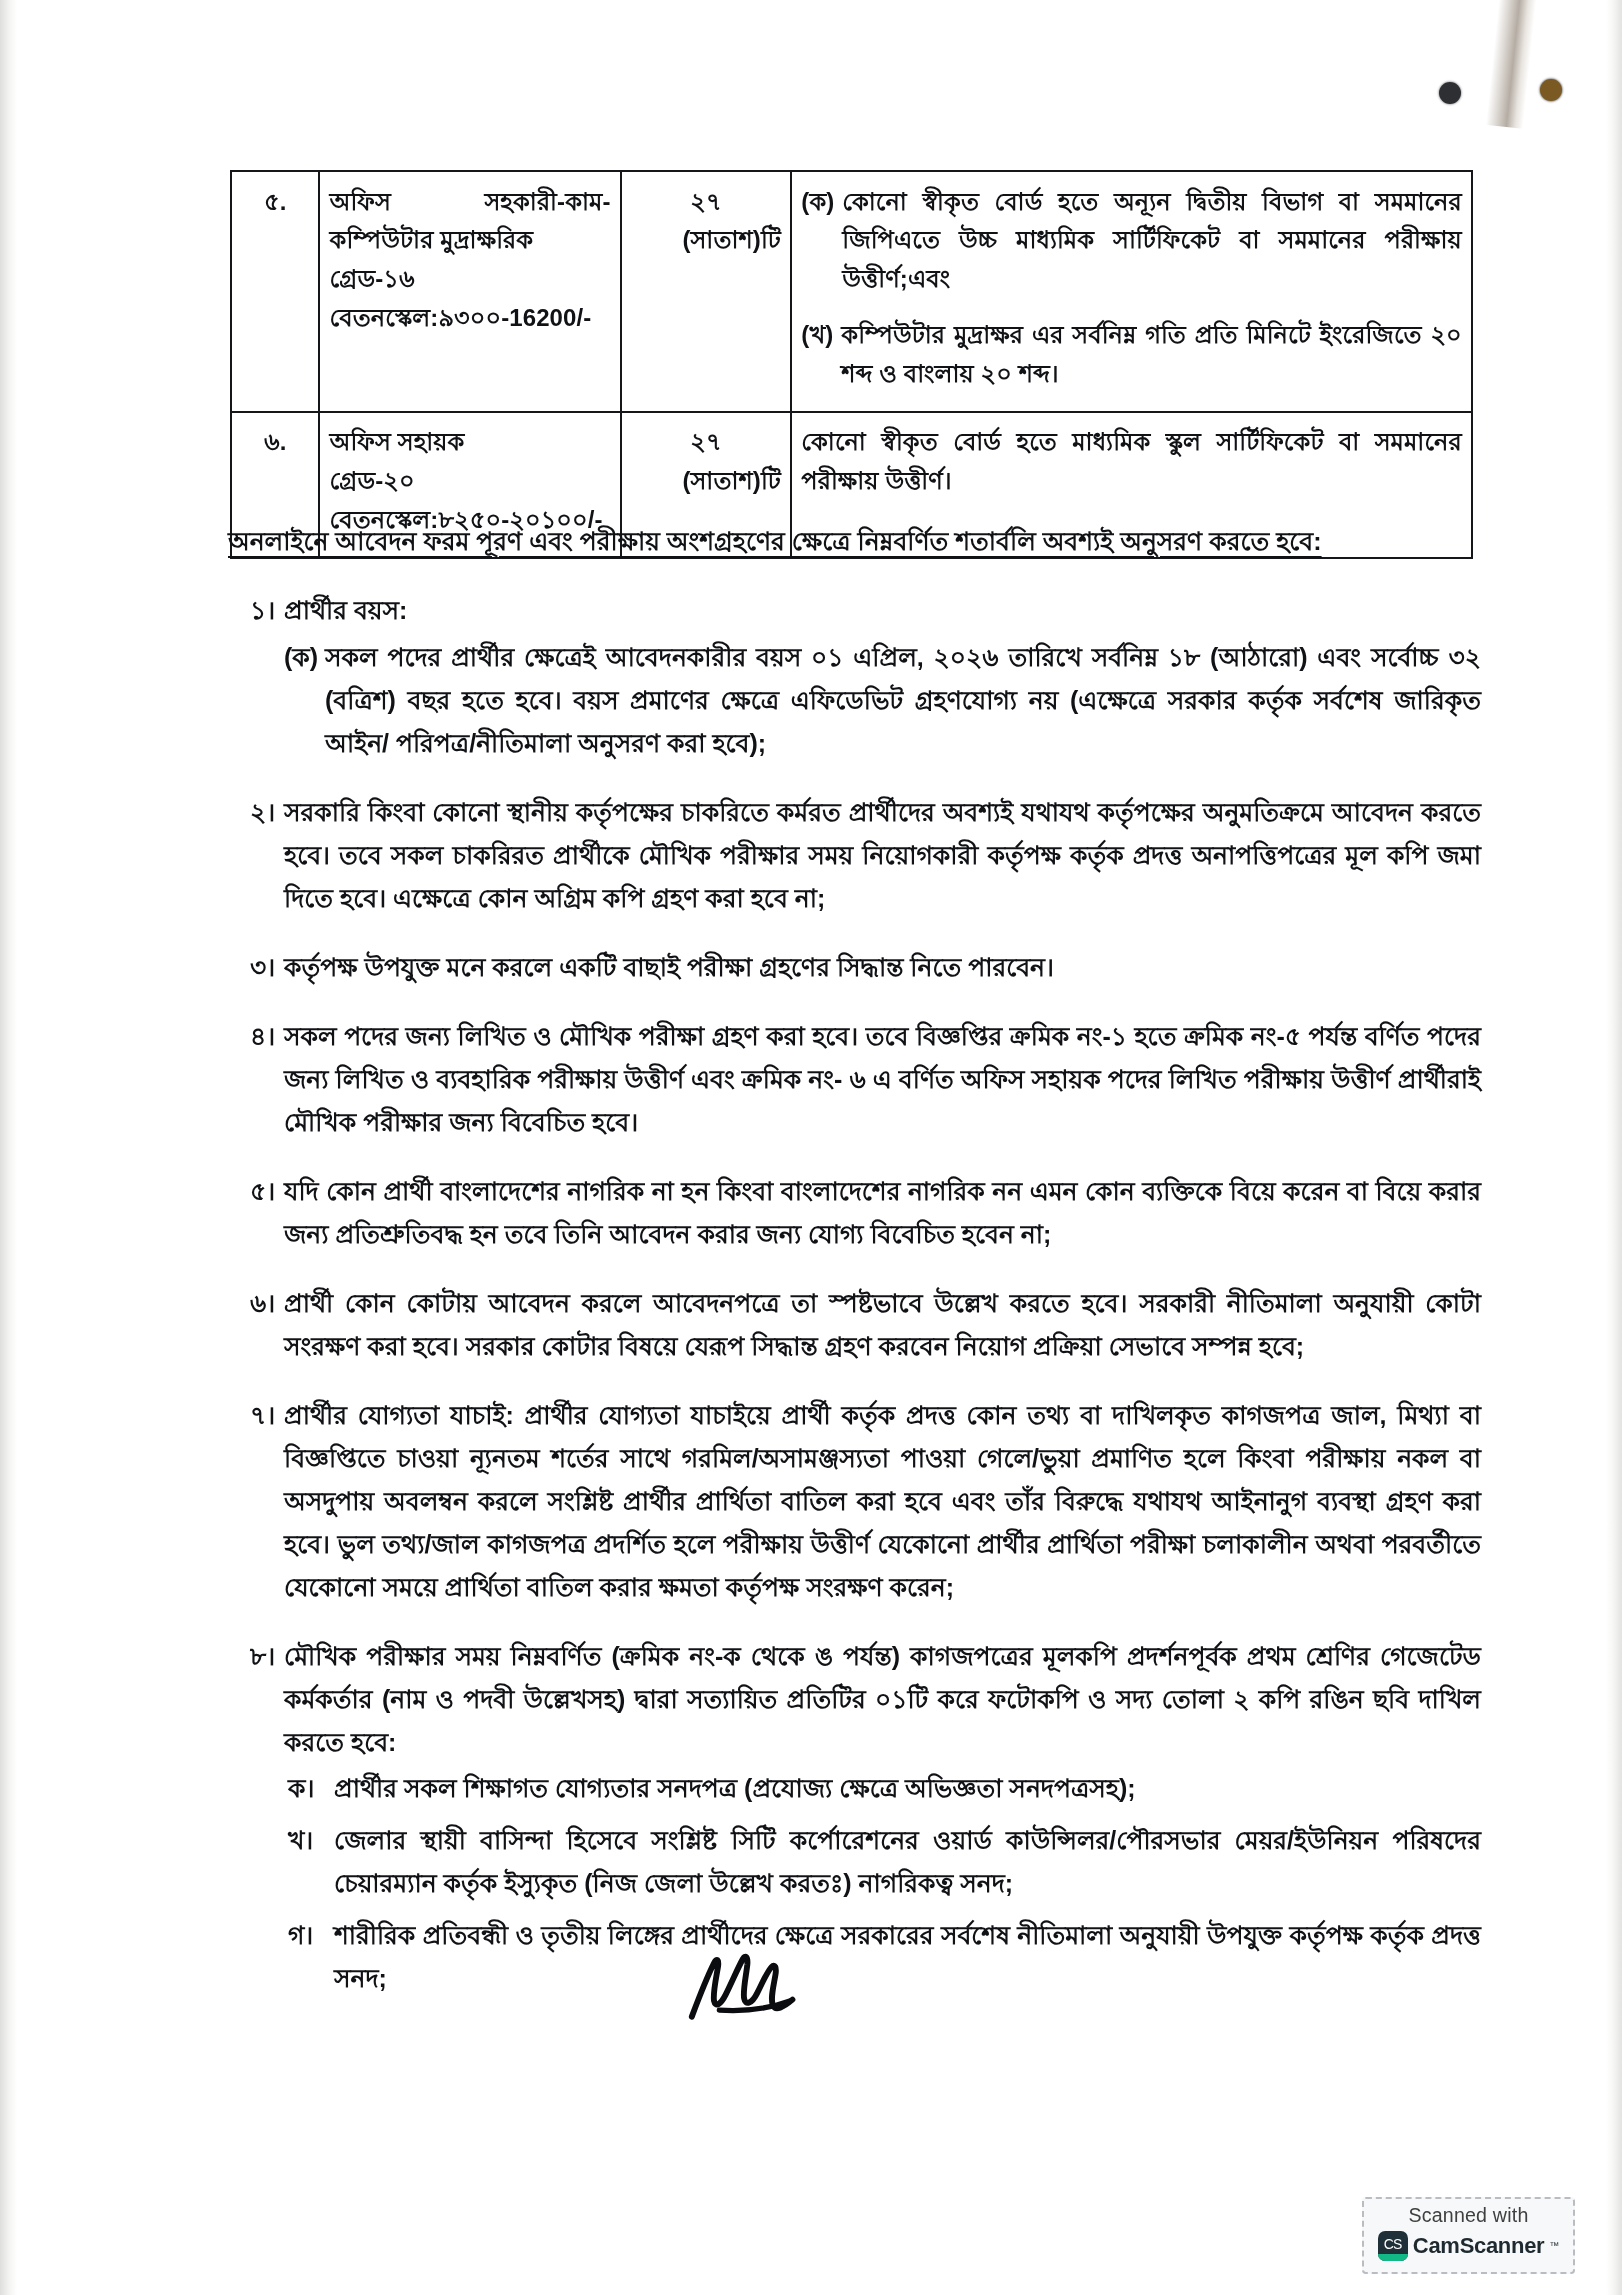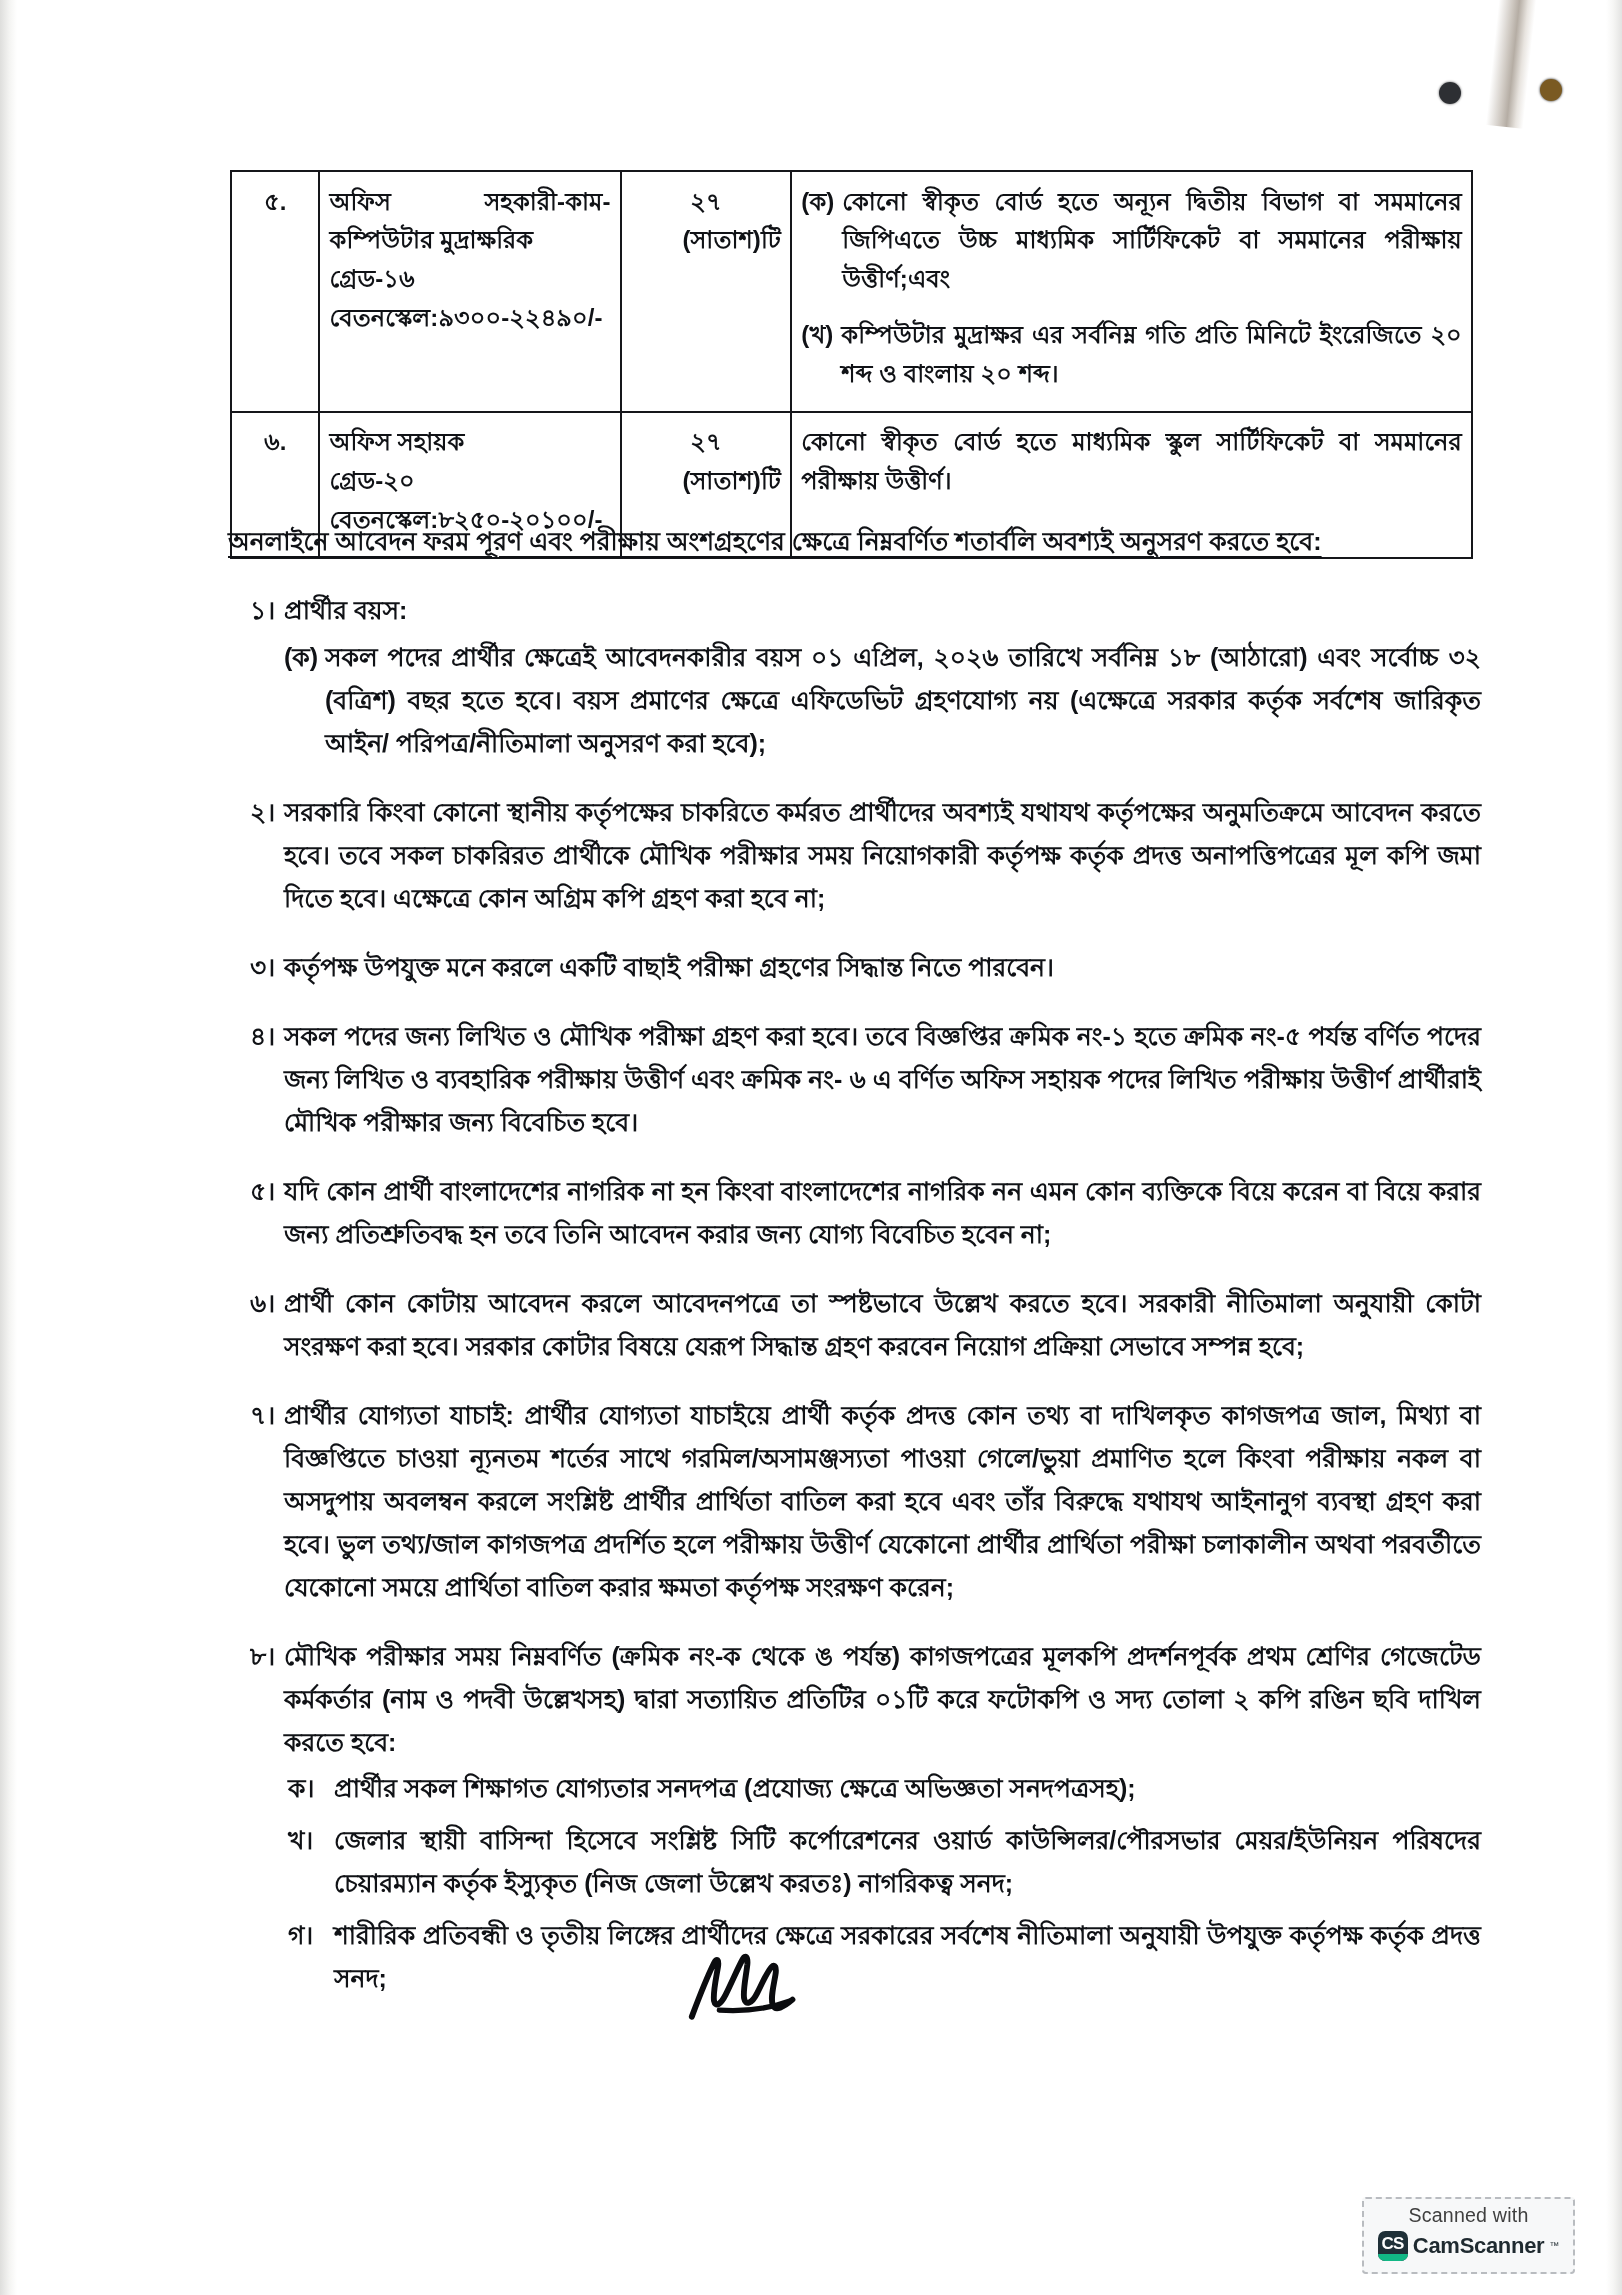--- a/index.html
+++ b/index.html
@@ -215,22 +215,22 @@
   }
   .cam-logo::after {
     content: "";
     position: absolute;
     left: 0; right: 0; bottom: 0;
     height: 6.5px;
     background: #12b886;
   }
   .cam-logo span {
     color: #ffffff;
-    font-size: 17px;
-    font-weight: 700;
+    font-size: 14px;
+    font-weight: 400;
     line-height: 1;
     position: relative;
     top: -2px;
     letter-spacing: -0.7px;
   }
   .cam-word {
     font-size: 22px;
     font-weight: 700;
     color: #1f2a30;
     letter-spacing: -0.3px;
@@ -256,21 +256,21 @@
     <tbody>
       <tr>
         <td class="col-sl">৫.</td>
         <td class="col-post">
           <span class="post-title-row">
             <span>অফিস</span>
             <span>সহকারী-কাম-</span>
           </span>
           <span class="post-line">কম্পিউটার মুদ্রাক্ষরিক</span>
           <span class="post-line">গ্রেড-১৬</span>
-          <span class="post-line">বেতনস্কেল:৯৩০০-২২৪৯০/-</span>
+          <span class="post-line">বেতনস্কেল:৯৩০০-16200/-</span>
         </td>
         <td class="col-count count-cell">
           <span class="c-num">২৭</span>
           <span class="c-word">(সাতাশ)টি</span>
         </td>
         <td class="col-qual">
           <div class="qual-item">
             <span class="qual-marker">(ক)</span>
             <span class="qual-text">কোনো স্বীকৃত বোর্ড হতে অন্যূন দ্বিতীয় বিভাগ বা সমমানের জিপিএতে উচ্চ মাধ্যমিক সার্টিফিকেট বা সমমানের পরীক্ষায় উত্তীর্ণ;এবং</span>
           </div>

